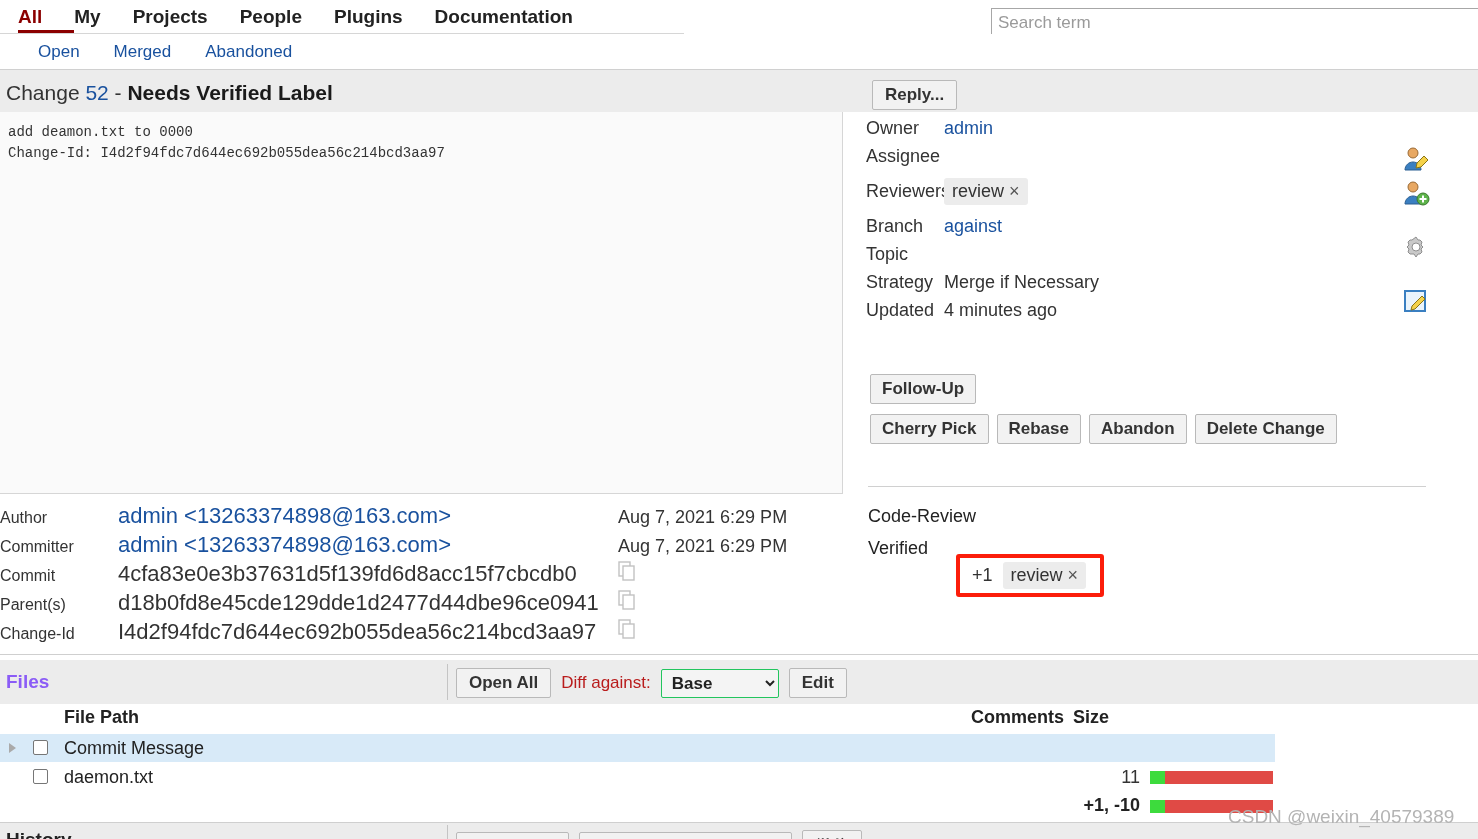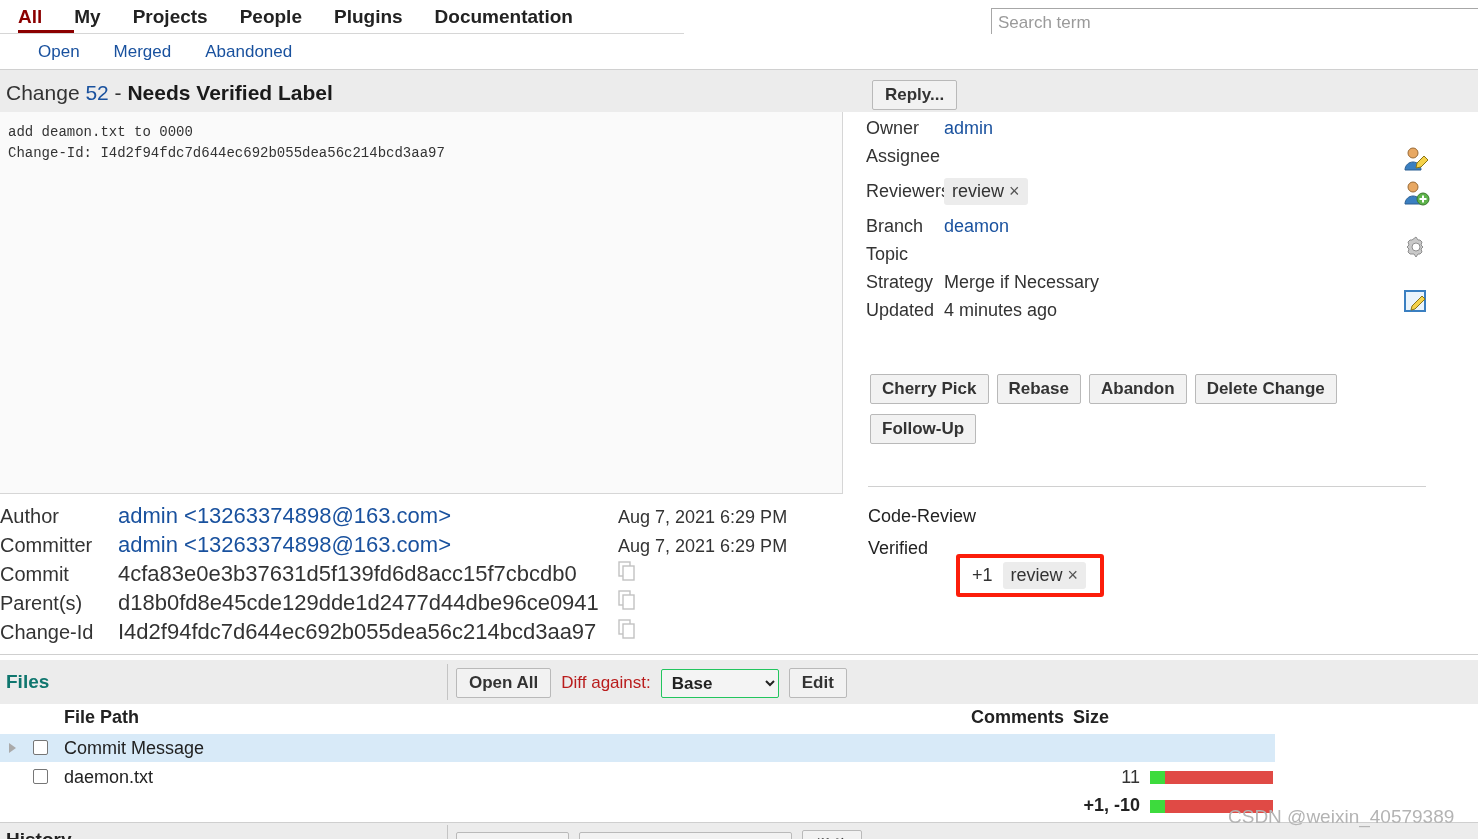--- a/index.html
+++ b/index.html
@@ -133,38 +133,38 @@
   .rail-icon { width: 28px; height: 28px; cursor: pointer; display: block; }
   .rail-sp-a { height: 6px; }
   .rail-sp-b { height: 26px; }
   .rail-sp-c { height: 26px; }
 
   
   .detail {
     position: absolute; left: 0; top: 503px; width: 860px;
   }
   .detail-row { display: flex; align-items: baseline; height: 29px; }
-  .d-key { width: 118px; font-size: 20px; color: #333333; white-space: nowrap; }
+  .d-key { width: 118px; font-size: 16px; color: #333333; white-space: nowrap; }
   .d-val { width: 500px; font-size: 22px; color: #333333; white-space: nowrap; }
   .d-val.link { color: #19519e; cursor: pointer; }
   .d-date { font-size: 18px; color: #333333; white-space: nowrap; }
   .copy-ico { cursor: pointer; }
 
   .detail-rule {
     position: absolute; left: 0; top: 654px; width: 1478px; height: 1px; background: #cfcfcf;
   }
 
   
   .files-bar {
     position: absolute; left: 0; top: 660px; width: 1478px; height: 44px;
     background: #ececec;
   }
   .files-title {
     position: absolute; left: 6px; top: 671px;
-    font-size: 19px; font-weight: bold; color: #0f766e;
+    font-size: 19px; font-weight: bold; color: #8b5cf6;
   }
   .files-sep {
     position: absolute; left: 447px; top: 664px; width: 1px; height: 36px; background: #c4c4c4;
   }
   .files-ctl { position: absolute; left: 456px; top: 668px; display: flex; align-items: center; gap: 10px; }
   .files-btn {
     background: #f2f2f2; border: 1px solid #b9b9b9; border-radius: 2px;
     padding: 4px 12px; font-family: "Liberation Sans", sans-serif;
     font-size: 17px; font-weight: bold; color: #333333; cursor: pointer; white-space: nowrap;
   }
@@ -285,45 +285,45 @@
     </div>
     <div class="meta-row reviewers">
       <div class="meta-key">Reviewers</div>
       <div class="chip">
         <span>review</span><span class="x">×</span>
       </div>
     </div>
     <div class="meta-gap"></div>
     <div class="meta-row">
       <div class="meta-key">Branch</div>
-      <div class="meta-val link">deamon</div>
+      <div class="meta-val link">against</div>
     </div>
     <div class="meta-row">
       <div class="meta-key">Topic</div>
       <div class="meta-val"></div>
     </div>
     <div class="meta-row">
       <div class="meta-key">Strategy</div>
       <div class="meta-val">Merge if Necessary</div>
     </div>
     <div class="meta-row">
       <div class="meta-key">Updated</div>
       <div class="meta-val">4 minutes ago</div>
     </div>
   </div>
 
   <div class="actions">
+    <div class="act-row">
+      <button class="act-btn">Follow-Up</button>
+    </div>
     <div class="act-row">
       <button class="act-btn">Cherry Pick</button>
       <button class="act-btn">Rebase</button>
       <button class="act-btn">Abandon</button>
       <button class="act-btn">Delete Change</button>
-    </div>
-    <div class="act-row">
-      <button class="act-btn">Follow-Up</button>
     </div>
   </div>
 
   <div class="label-rule"></div>
   <div class="labels">
     <div class="label-row">
       <div class="label-key">Code-Review</div>
       <div class="label-score"></div>
     </div>
     <div class="label-row" style="position:relative;">

